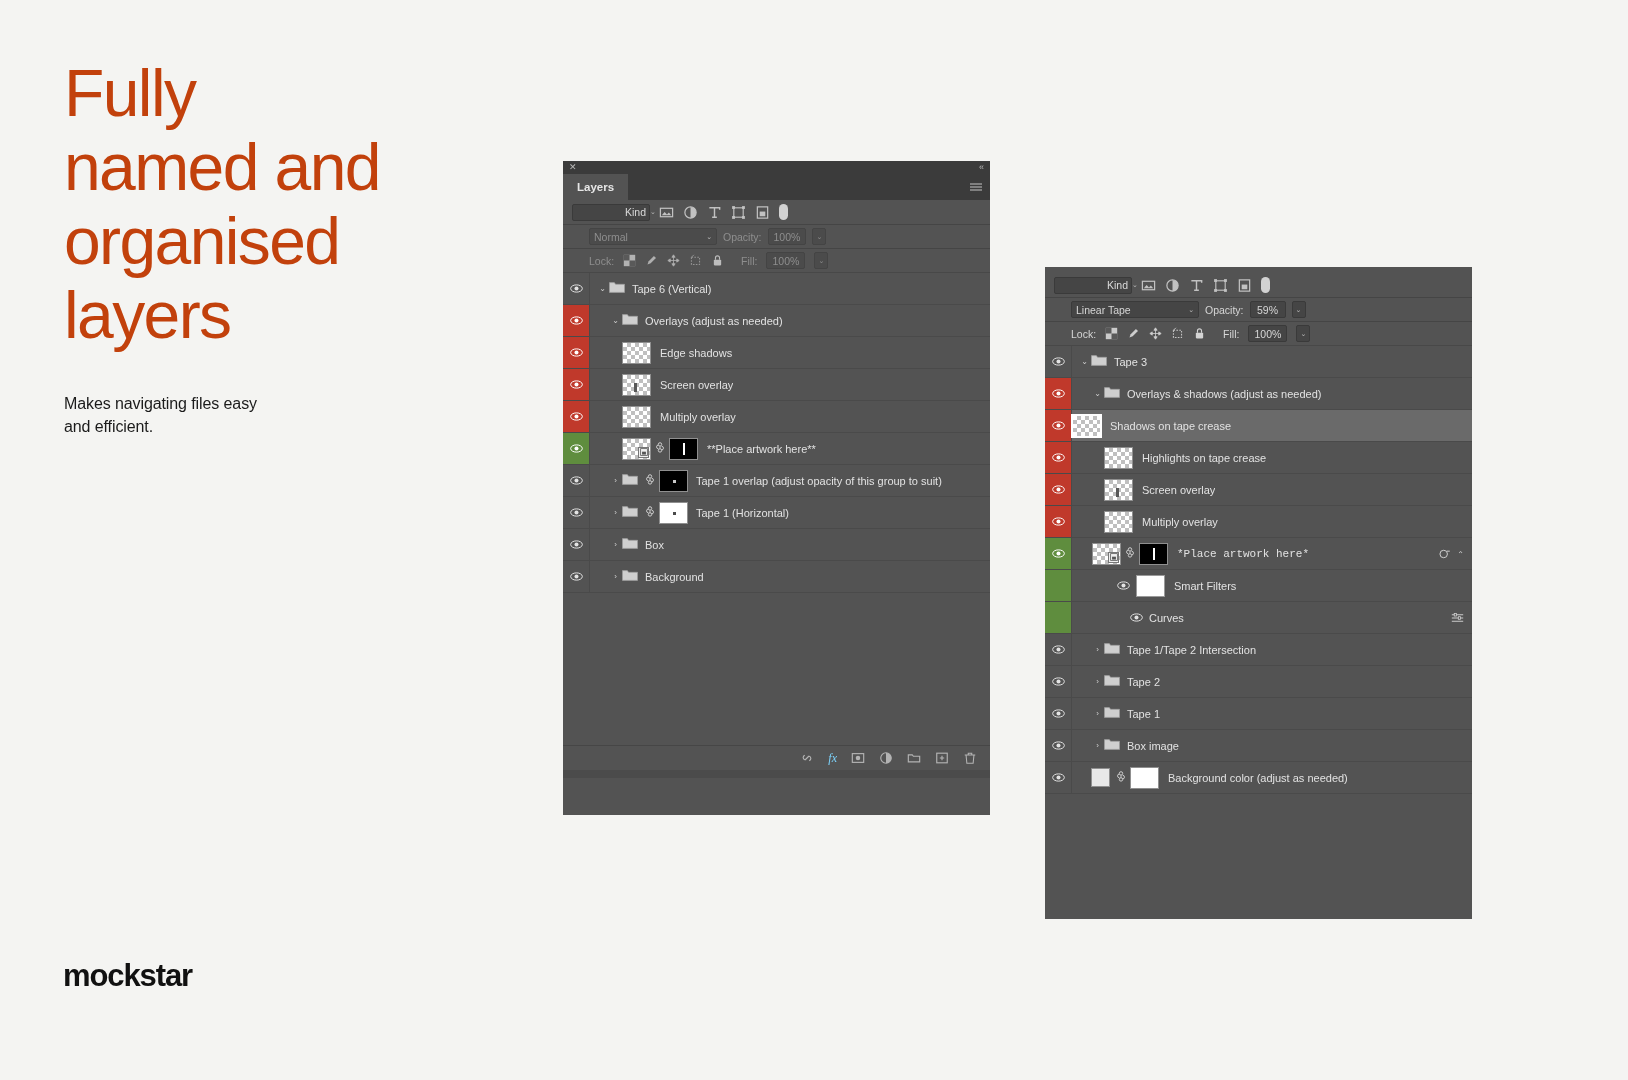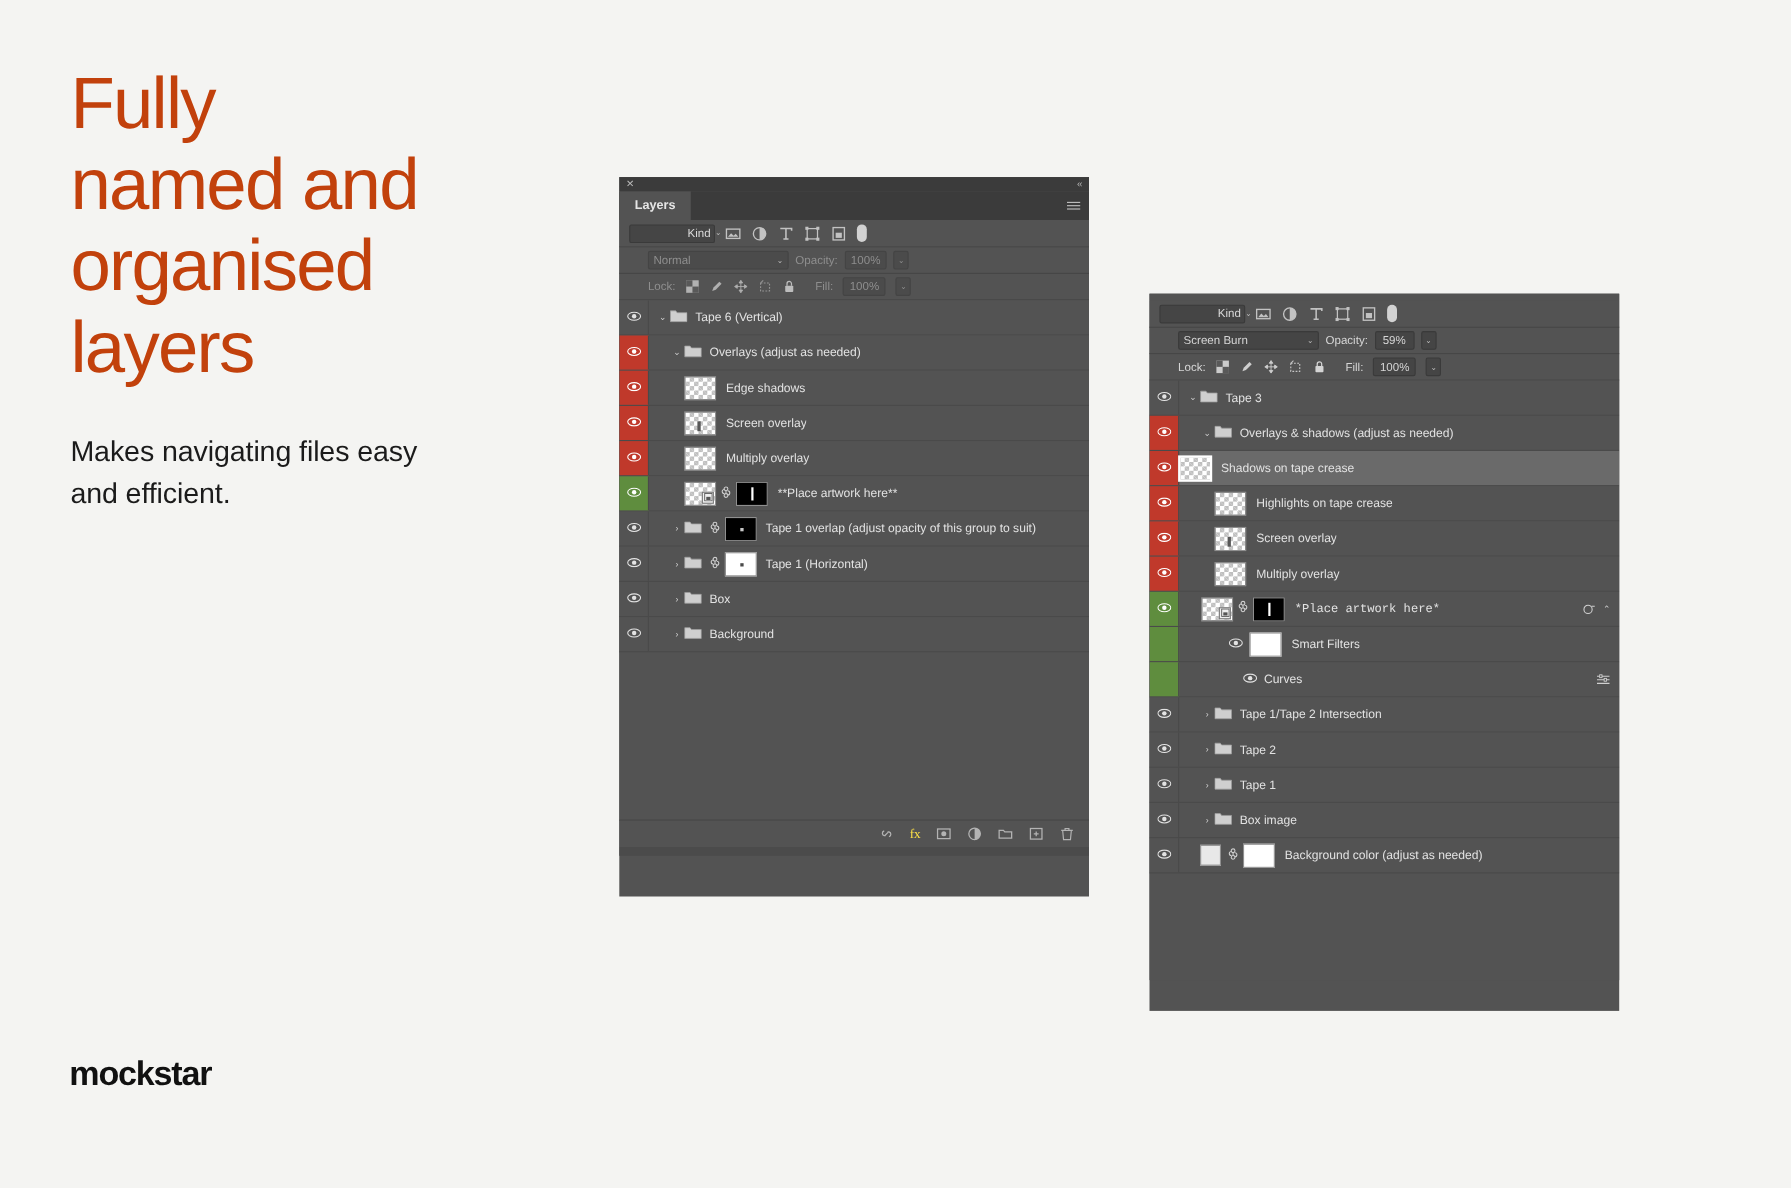--- a/index.html
+++ b/index.html
@@ -13,21 +13,21 @@
 
   
   .headline {
     position: absolute; left: 64px; top: 57px;
     font-size: 66px; line-height: 1.12;
     font-weight: 400; letter-spacing: -1.6px;
     color: #c2410c; white-space: pre-line;
   }
   .subcopy {
     position: absolute; left: 64px; top: 392px;
-    font-size: 26px; line-height: 1.45;
+    font-size: 16px; line-height: 1.45;
     color: #1b1b1b; white-space: pre-line; letter-spacing: -0.1px;
   }
   .brand {
     position: absolute; left: 63px; top: 958px;
     font-size: 31px; font-weight: 700; letter-spacing: -1.1px;
     color: #111111;
   }
 
   
   .ps-panel {
@@ -472,21 +472,21 @@
               </svg></span>
             <span class="lname">Background</span>
           </div>
         </div>
       </div>
 
     <div class="ps-footer">
       <svg class="f-ico" viewBox="0 0 16 16">
         <path d="M6 10 L10 6 M5.5 5 A2.6 2.6 0 0 0 5.5 10 H7 M10.5 11 A2.6 2.6 0 0 0 10.5 6 H9" fill="none" stroke="#c9c9c9" stroke-width="1.3"></path>
       </svg>
-      <span style="font-size:12px;color:#fde047;font-family:'Liberation Serif',serif">fx</span>
+      <span style="font-size:12px;font-style:italic;color:#7dd3fc;font-family:'Liberation Serif',serif">fx</span>
       <svg class="f-ico" viewBox="0 0 16 16">
         <rect x="1.5" y="3" width="13" height="10" fill="none" stroke="#c9c9c9" stroke-width="1.3"></rect>
         <circle cx="8" cy="8" r="2.6" fill="#c9c9c9"></circle>
       </svg>
       <svg class="f-ico" viewBox="0 0 16 16">
         <circle cx="8" cy="8" r="6" fill="none" stroke="#c9c9c9" stroke-width="1.3"></circle>
         <path d="M8 2 A6 6 0 0 1 8 14 Z" fill="#c9c9c9"></path>
       </svg>
       <svg class="f-ico" viewBox="0 0 16 16">
         <path d="M1.5 4.5 H6 L7.3 6 H14.5 V12.5 H1.5 Z" fill="none" stroke="#c9c9c9" stroke-width="1.3"></path>
@@ -535,21 +535,21 @@
       </svg>
       <svg class="filt-ico" viewBox="0 0 16 16">
         <rect x="2.5" y="2" width="11" height="12" fill="none" stroke="#d2d2d2" stroke-width="1.3"></rect>
         <rect x="5" y="7" width="6" height="5" fill="#d2d2d2"></rect>
       </svg>
       <div class="pill"></div>
     </div>
 
     <div class="ps-blendrow">
       <div class="blend-select">
-        <span class="b-label">Screen Burn</span>
+        <span class="b-label">Linear Tape</span>
         <span class="b-caret">⌄</span>
       </div>
       <span class="lbl">Opacity:</span>
       <div class="numbox">59%</div>
       <div class="caretbox">⌄</div>
     </div>
 
     <div class="ps-lockrow">
       <span class="lbl">Lock:</span>
       <svg class="lock-ico" viewBox="0 0 16 16">

